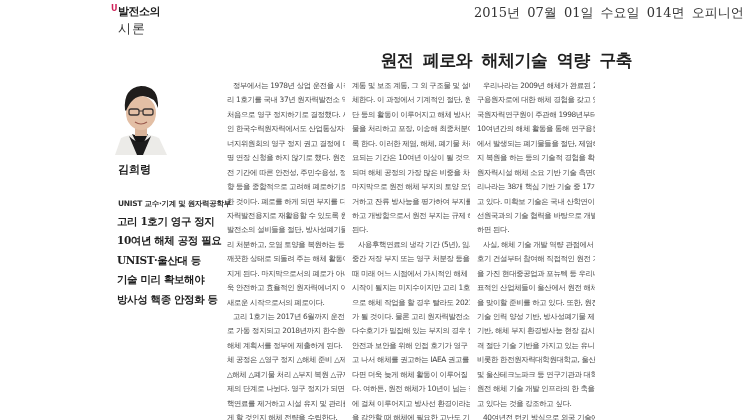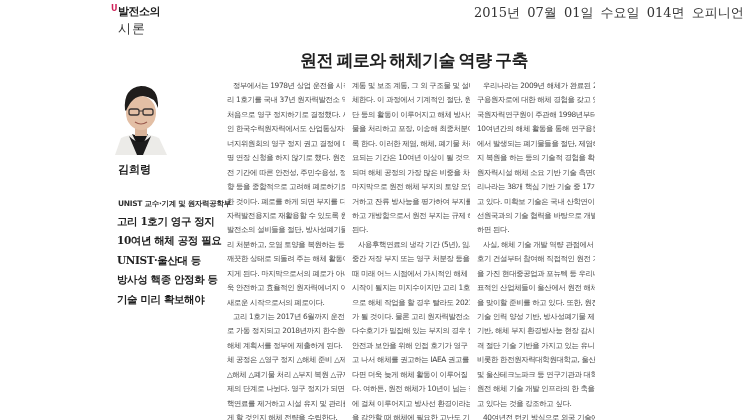--- a/index.html
+++ b/index.html
@@ -14,22 +14,22 @@
   .logo .mark { color: #d0245a; font-size: 8px; vertical-align: top; margin-right: 1px; }
   .section {
     position: absolute; left: 118px; top: 20px; font-family: Liberation Mono, monospace;
     font-size: 13px; color: #333; letter-spacing: 1px;
   }
   .dateline {
     position: absolute; left: 474px; top: 4px; font-family: "DejaVu Serif", serif;
     font-size: 13px; color: #333; white-space: nowrap; word-spacing: 3px;
   }
   .headline {
-    position: absolute; left: 300px; top: 38px; width: 320px; text-align: left;
-    font-family: Liberation Serif, serif; font-weight: bold; font-size: 17px;
+    position: absolute; left: 312px; top: 38px; width: 320px; text-align: right;
+    font-family: Liberation Mono, monospace; font-weight: bold; font-size: 17px;
     color: #1f1f1f; letter-spacing: -0.6px; white-space: nowrap;
   }
   .photo {
     position: absolute; left: 85px; top: 80px; width: 110px; height: 75px;
     background: #ffffff; overflow: hidden;
   }
   .photo svg { display: block; }
   .author-name {
     position: absolute; left: 118px; top: 162px; font-family: Liberation Serif, serif;
     font-weight: bold; font-size: 11px; color: #222;
@@ -90,22 +90,22 @@
   </svg>
 </div>
 
 <div class="author-name">김희령</div>
 <div class="author-aff">UNIST 교수·기계 및 원자력공학부</div>
 
 <div class="pullquotes">
   <div class="pq">고리 1호기 영구 정지</div>
   <div class="pq">10여년 해체 공정 필요</div>
   <div class="pq">UNIST·울산대 등</div>
+  <div class="pq">기술 미리 확보해야</div>
   <div class="pq">방사성 핵종 안정화 등</div>
-  <div class="pq">기술 미리 확보해야</div>
 </div>
 
 <div class="col" id="col1">
     <div class="ln indent">정부에서는 1978년 상업 운전을 시작한 고</div>
     <div class="ln">리 1호기를 국내 37년 원자력발전소 역사상</div>
     <div class="ln">처음으로 영구 정지하기로 결정했다. 사업자</div>
     <div class="ln">인 한국수력원자력에서도 산업통상자원부 에</div>
     <div class="ln">너지위원회의 영구 정지 권고 결정에 따라 수</div>
     <div class="ln">명 연장 신청을 하지 않기로 했다. 원전의 운</div>
     <div class="ln">전 기간에 따른 안전성, 주민수용성, 정책 방</div>

